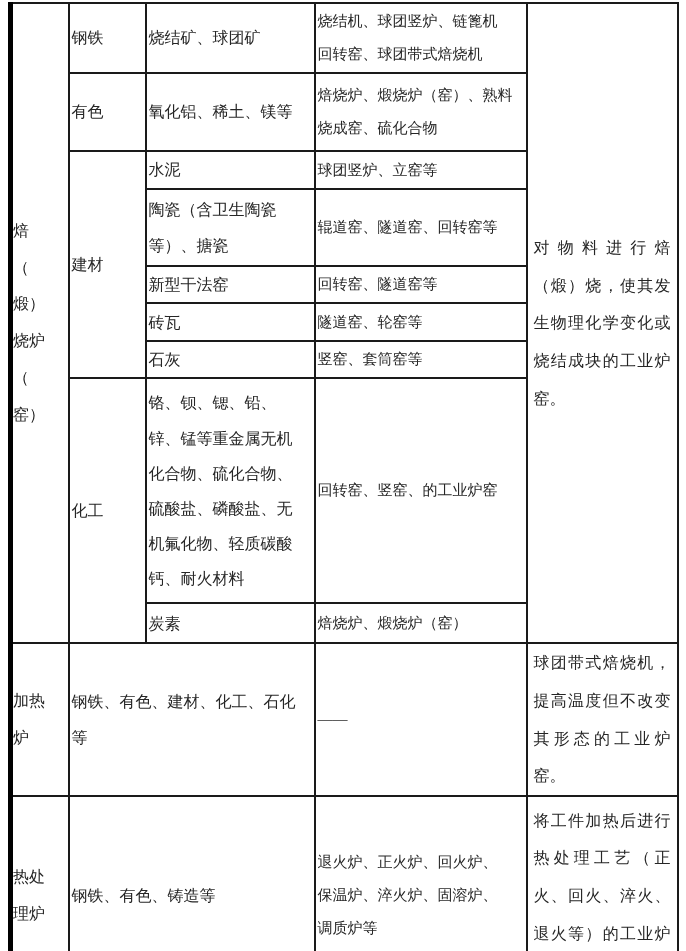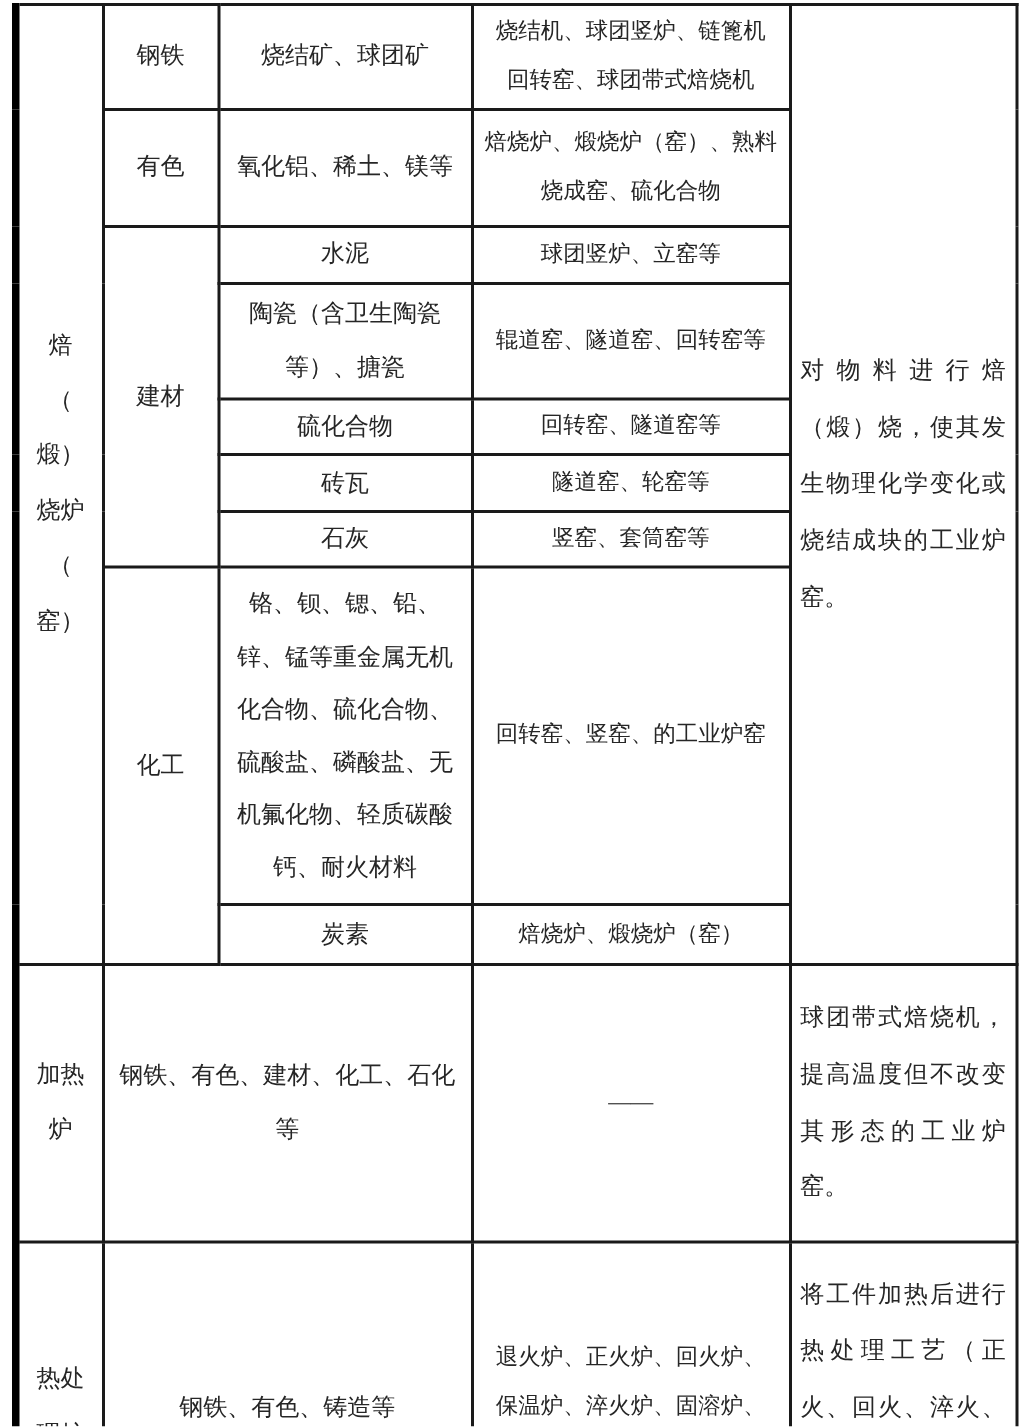--- a/index.html
+++ b/index.html
@@ -21,39 +21,39 @@
     top: 2px;
     width: 667px;
     table-layout: fixed;
     border-collapse: collapse;
     border-left: 5px solid #000000;
     border-top: 2px solid #1a1a1a;
   }
   td {
     border: 2px solid #1a1a1a;
     vertical-align: middle;
-    text-align: center;
+    text-align: left;
     font-size: 16px;
     color: #262626;
     line-height: 2.2;
     white-space: pre-line;
     padding: 0 2px;
     overflow: hidden;
   }
   td.c1 {
     padding: 0;
     line-height: 2.3;
   }
   td.c4 {
     font-size: 15px;
   }
   td.c5 {
     text-align: justify;
     white-space: normal;
-    padding: 16px 6px;
+    padding: 0 6px;
     line-height: 2.35;
   }
   tr.h-r1  { height: 70px; }
   tr.h-r2  { height: 78px; }
   tr.h-r3  { height: 38px; }
   tr.h-r4  { height: 77px; }
   tr.h-r5  { height: 37px; }
   tr.h-r6  { height: 38px; }
   tr.h-r7  { height: 37px; }
   tr.h-r8  { height: 225px; }
@@ -97,21 +97,21 @@
         <td class="c2" rowspan="5">建材</td>
         <td class="c3">水泥</td>
         <td class="c4">球团竖炉、立窑等</td>
       </tr>
       <tr class="h-r4">
         <td class="c3">陶瓷（含卫生陶瓷
 等）、搪瓷</td>
         <td class="c4">辊道窑、隧道窑、回转窑等</td>
       </tr>
       <tr class="h-r5">
-        <td class="c3">硫化合物</td>
+        <td class="c3">新型干法窑</td>
         <td class="c4">回转窑、隧道窑等</td>
       </tr>
       <tr class="h-r6">
         <td class="c3">砖瓦</td>
         <td class="c4">隧道窑、轮窑等</td>
       </tr>
       <tr class="h-r7">
         <td class="c3">石灰</td>
         <td class="c4">竖窑、套筒窑等</td>
       </tr>

